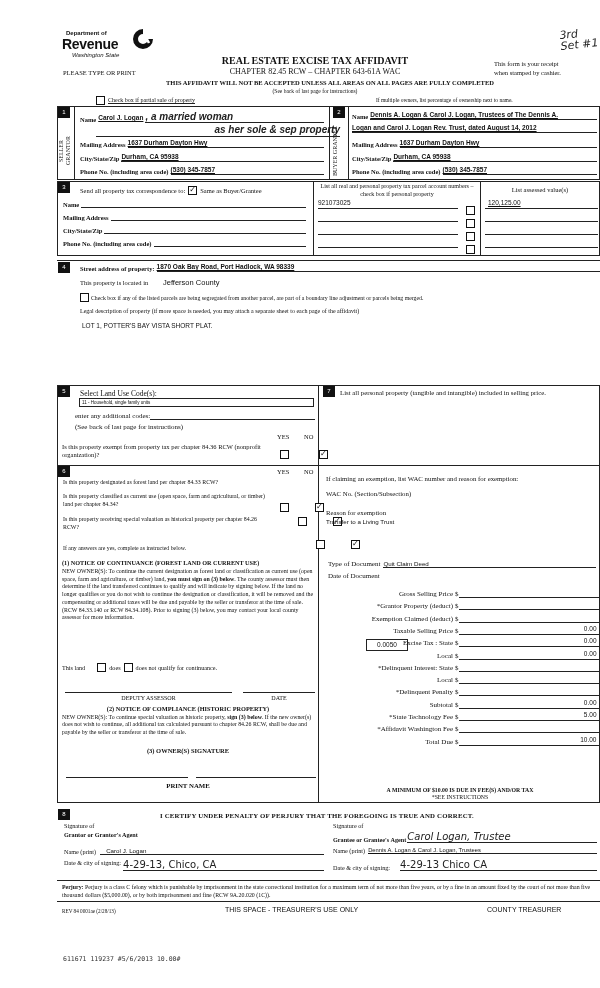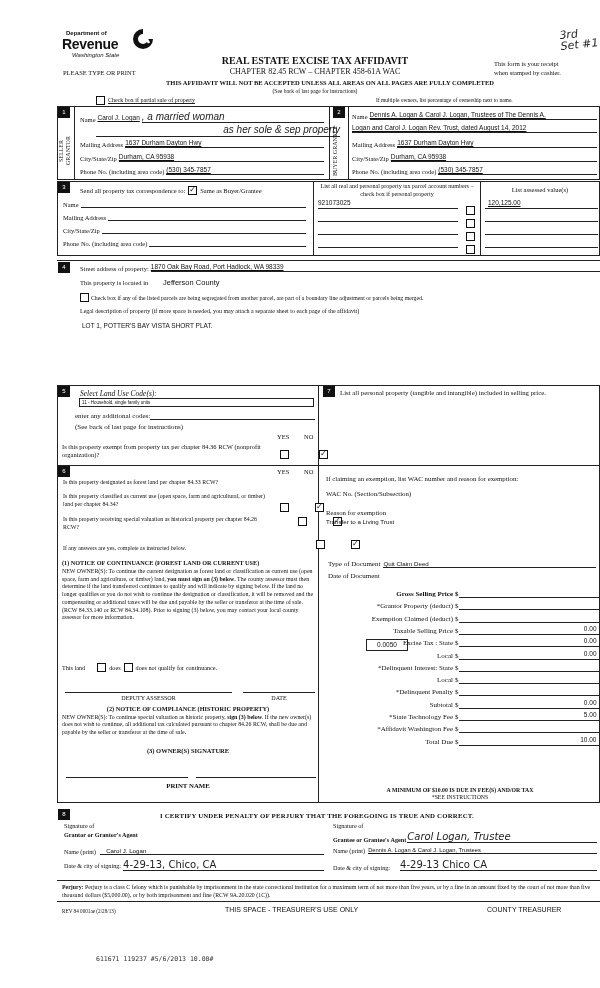--- a/index.html
+++ b/index.html
@@ -9,21 +9,21 @@
   .sans { font-family: "Liberation Sans", sans-serif; }
   .hand { font-family: "DejaVu Sans", sans-serif; font-style: italic; color: #222; }
   .num { display: inline-block; background: #111; color: #fff; font-size: 6px; width: 12px; height: 11px; text-align: center; line-height: 11px; font-family: "Liberation Sans", sans-serif; }
   .box { display: inline-block; width: 9px; height: 9px; border: 1px solid #111; vertical-align: middle; position: relative; background: #fff; }
   .box.checked::after { content: "✓"; position: absolute; left: 0px; top: -3px; font-size: 8px; line-height: 12px; }
   .uline { border-bottom: 1px solid #222; }
   .lbl { font-size: 6.5px; }
   .vline { position: absolute; width: 1px; background: #222; }
   .hline { position: absolute; height: 1px; background: #222; }
   .vert { position: absolute; writing-mode: vertical-rl; transform: rotate(180deg); font-size: 6px; text-align: center; line-height: 7px; }
-  .row { position: absolute; display: flex; align-items: flex-end; font-size: 6.5px; }
+  .row { position: absolute; display: flex; align-items: flex-end; font-size: 6.5px; font-weight: bold; }
   .row .fill { flex: 1; border-bottom: 1px solid #222; margin-left: 2px; height: 9px; font-family: "Liberation Sans", sans-serif; font-size: 6.5px; }
   .money { position: absolute; display: flex; align-items: flex-end; font-size: 7px; }
   .money .label { text-align: right; width: 125px; font-size: 7px; }
   .money .dollar { font-size: 7px; margin-left: 2px; }
   .money .val { width: 140px; border-bottom: 1px solid #222; text-align: right; font-family: "Liberation Sans", sans-serif; font-size: 6.5px; height: 10px; padding-right: 2px; }
 </style>
 </head>
 <body>
 
 
@@ -36,21 +36,21 @@
   <div class="sans" style="position:absolute;left:4px;top:0;font-size:6px;font-weight:bold;">Department of</div>
   <div class="sans" style="position:absolute;left:0;top:6px;font-size:14px;font-weight:bold;letter-spacing:-0.3px;">Revenue</div>
   <div class="sans" style="position:absolute;left:10px;top:22px;font-size:6px;font-style:italic;">Washington State</div>
   <svg style="position:absolute;left:70px;top:-2px;" width="22" height="22" viewBox="0 0 22 22">
     <path d="M11 1 A10 10 0 1 0 21 11 L16 11 A5 5 0 1 1 11 6 Z" fill="#111"></path>
     <path d="M9 9 Q14 8 17 15" stroke="#fff" stroke-width="2.5" fill="none"></path>
   </svg>
 </div>
 
 <div class="abs serif" style="left:210px;top:55px;width:210px;text-align:center;font-size:10px;font-weight:bold;">REAL ESTATE EXCISE TAX AFFIDAVIT</div>
-<div class="abs serif" style="left:210px;top:67px;width:210px;text-align:center;font-size:8px;">CHAPTER 82.45 RCW – CHAPTER 458-61A WAC</div>
+<div class="abs serif" style="left:210px;top:67px;width:210px;text-align:center;font-size:8px;">CHAPTER 82.45 RCW – CHAPTER 643-61A WAC</div>
 <div class="abs serif" style="left:63px;top:69px;font-size:6.5px;">PLEASE TYPE OR PRINT</div>
 <div class="abs serif" style="left:494px;top:60px;font-size:6.5px;">This form is your receipt</div>
 <div class="abs serif" style="left:494px;top:69px;font-size:6.5px;">when stamped by cashier.</div>
 <div class="abs serif" style="left:60px;top:79px;width:540px;text-align:center;font-size:6.5px;font-weight:bold;">THIS AFFIDAVIT WILL NOT BE ACCEPTED UNLESS ALL AREAS ON ALL PAGES ARE FULLY COMPLETED</div>
 <div class="abs serif" style="left:210px;top:88px;width:210px;text-align:center;font-size:5.5px;">(See back of last page for instructions)</div>
 
 <div class="abs serif" style="left:96px;top:96px;font-size:6px;display:flex;align-items:center;gap:3px;">
   <span class="box"></span>
   <span class="uline">Check box if partial sale of property</span>
 </div>
@@ -174,21 +174,21 @@
 </div>
 <div class="abs serif" style="left:80px;top:308px;font-size:6px;">Legal description of property (if more space is needed, you may attach a separate sheet to each page of the affidavit)</div>
 <div class="abs sans" style="left:82px;top:322px;font-size:6.5px;">LOT 1, POTTER'S BAY VISTA SHORT PLAT.</div>
 
 
 <div class="abs" style="left:57px;top:385px;width:543px;height:418px;border:1px solid #222;"></div>
 <div class="vline" style="left:318px;top:385px;height:418px;"></div>
 
 
 <span class="abs num" style="left:58px;top:386px;">5</span>
-<div class="abs serif" style="left:80px;top:389px;font-size:7.5px;font-style:italic;">Select Land Use Code(s):</div>
+<div class="abs serif" style="left:80px;top:389px;font-size:7.5px;">Select Land Use Code(s):</div>
 <div class="abs sans" style="left:79px;top:398px;width:235px;height:9px;border:1px solid #222;font-size:4.5px;padding:1px 2px;">11 - Household, single family units</div>
 <div class="abs serif" style="left:75px;top:412px;font-size:7px;display:flex;width:240px;">
   <span>enter any additional codes:</span>
   <span style="flex:1;border-bottom:1px solid #222;"></span>
 </div>
 <div class="abs serif" style="left:75px;top:423px;font-size:7px;">(See back of last page for instructions)</div>
 <div class="abs serif" style="left:277px;top:433px;font-size:6.5px;">YES</div>
 <div class="abs serif" style="left:304px;top:433px;font-size:6.5px;">NO</div>
 <div class="abs serif" style="left:62px;top:443px;width:200px;font-size:6.5px;line-height:8px;">Is this property exempt from property tax per chapter 84.36 RCW (nonprofit organization)?</div>
 <span class="abs box" style="left:280px;top:444px;"></span>
@@ -240,21 +240,21 @@
   <span>Type of Document</span>
   <span class="sans" style="flex:1;border-bottom:1px solid #222;font-size:6.2px;margin-left:3px;">Quit Claim Deed</span>
 </div>
 <div class="abs serif" style="left:328px;top:572px;display:flex;align-items:flex-end;width:268px;font-size:7px;">
   <span>Date of Document</span>
 </div>
 
 <div class="abs sans" style="left:366px;top:639px;width:42px;height:12px;border:1px solid #222;text-align:center;font-size:6.5px;line-height:10px;">0.0050</div>
 
 <div id="money-rows">
-    <div class="money serif" style="left: 328px; top: 588px; font-weight: bold;">
+    <div class="money serif" style="left: 328px; top: 588px;">
       <span class="label">Gross Selling Price</span>
       <span class="dollar">$</span>
       <span class="val"></span>
     </div>
     <div class="money serif" style="left: 328px; top: 600px;">
       <span class="label">*Grantor Property (deduct)</span>
       <span class="dollar">$</span>
       <span class="val"></span>
     </div>
     <div class="money serif" style="left: 328px; top: 613px;">
@@ -322,21 +322,21 @@
 <div class="abs serif" style="left:160px;top:812px;width:440px;font-size:6.8px;font-weight:bold;letter-spacing:0.2px;">I CERTIFY UNDER PENALTY OF PERJURY THAT THE FOREGOING IS TRUE AND CORRECT.</div>
 
 <div class="abs serif" style="left:64px;top:822px;font-size:6.2px;">Signature of</div>
 <div class="abs serif" style="left:64px;top:831px;width:260px;display:flex;align-items:flex-end;font-size:6.2px;">
   <b>Grantor or Grantor's Agent</b>
 </div>
 <div class="abs serif" style="left:64px;top:847px;width:260px;display:flex;align-items:flex-end;font-size:6.2px;">
   <span>Name (print)</span>
   <span class="sans" style="flex:1;border-bottom:1px solid #222;font-size:6.2px;margin-left:4px;padding-left:6px;">Carol J. Logan</span>
 </div>
-<div class="abs serif" style="left:64px;top:859px;width:260px;display:flex;align-items:center;font-size:6.2px;">
+<div class="abs serif" style="left:64px;top:859px;width:260px;display:flex;align-items:flex-start;font-size:6.2px;">
   <span>Date &amp; city of signing:</span>
   <span class="hand" style="flex:1;border-bottom:1px solid #222;font-size:10px;margin-left:2px;font-style:normal;">4-29-13, Chico, CA</span>
 </div>
 
 <div class="abs serif" style="left:333px;top:822px;font-size:6.2px;">Signature of</div>
 <div class="abs serif" style="left:333px;top:831px;width:264px;display:flex;align-items:flex-end;font-size:6.2px;">
   <b>Grantee or Grantee's Agent</b>
   <span class="hand" style="flex:1;border-bottom:1px solid #222;font-size:10px;margin-left:1px;">Carol Logan, Trustee</span>
 </div>
 <div class="abs serif" style="left:333px;top:847px;width:264px;display:flex;align-items:flex-end;font-size:6.2px;">
@@ -348,16 +348,16 @@
   <span class="hand" style="flex:1;border-bottom:1px solid #222;font-size:10px;margin-left:10px;font-style:normal;">4-29-13 Chico CA</span>
 </div>
 
 
 <div class="hline" style="left:57px;top:880px;width:543px;"></div>
 <div class="abs serif" style="left:62px;top:883px;width:540px;font-size:5.9px;line-height:8px;"><b>Perjury:</b><span> Perjury is a class C felony which is punishable by imprisonment in the state correctional institution for a maximum term of not more than five years, or by a fine in an amount fixed by the court of not more than five thousand dollars ($5,000.00), or by both imprisonment and fine (RCW 9A.20.020 (1C)).</span></div>
 <div class="hline" style="left:57px;top:901px;width:543px;"></div>
 <div class="abs serif" style="left:62px;top:908px;font-size:5.2px;">REV 84 0001ae (2/28/13)</div>
 <div class="abs sans" style="left:225px;top:906px;font-size:7px;">THIS SPACE - TREASURER'S USE ONLY</div>
 <div class="abs sans" style="left:487px;top:906px;font-size:7px;">COUNTY TREASURER</div>
-<div class="abs" style="left:63px;top:955px;font-size:6.5px;font-family:'DejaVu Sans Mono',monospace;color:#333;margin-left:33px;">611671 119237 #5/6/2013 10.00#</div>
+<div class="abs" style="left:63px;top:955px;font-size:6.5px;font-family:'DejaVu Sans Mono',monospace;color:#333;">611671 119237 #5/6/2013 10.00#</div>
 
 
 
 
 </body></html>

